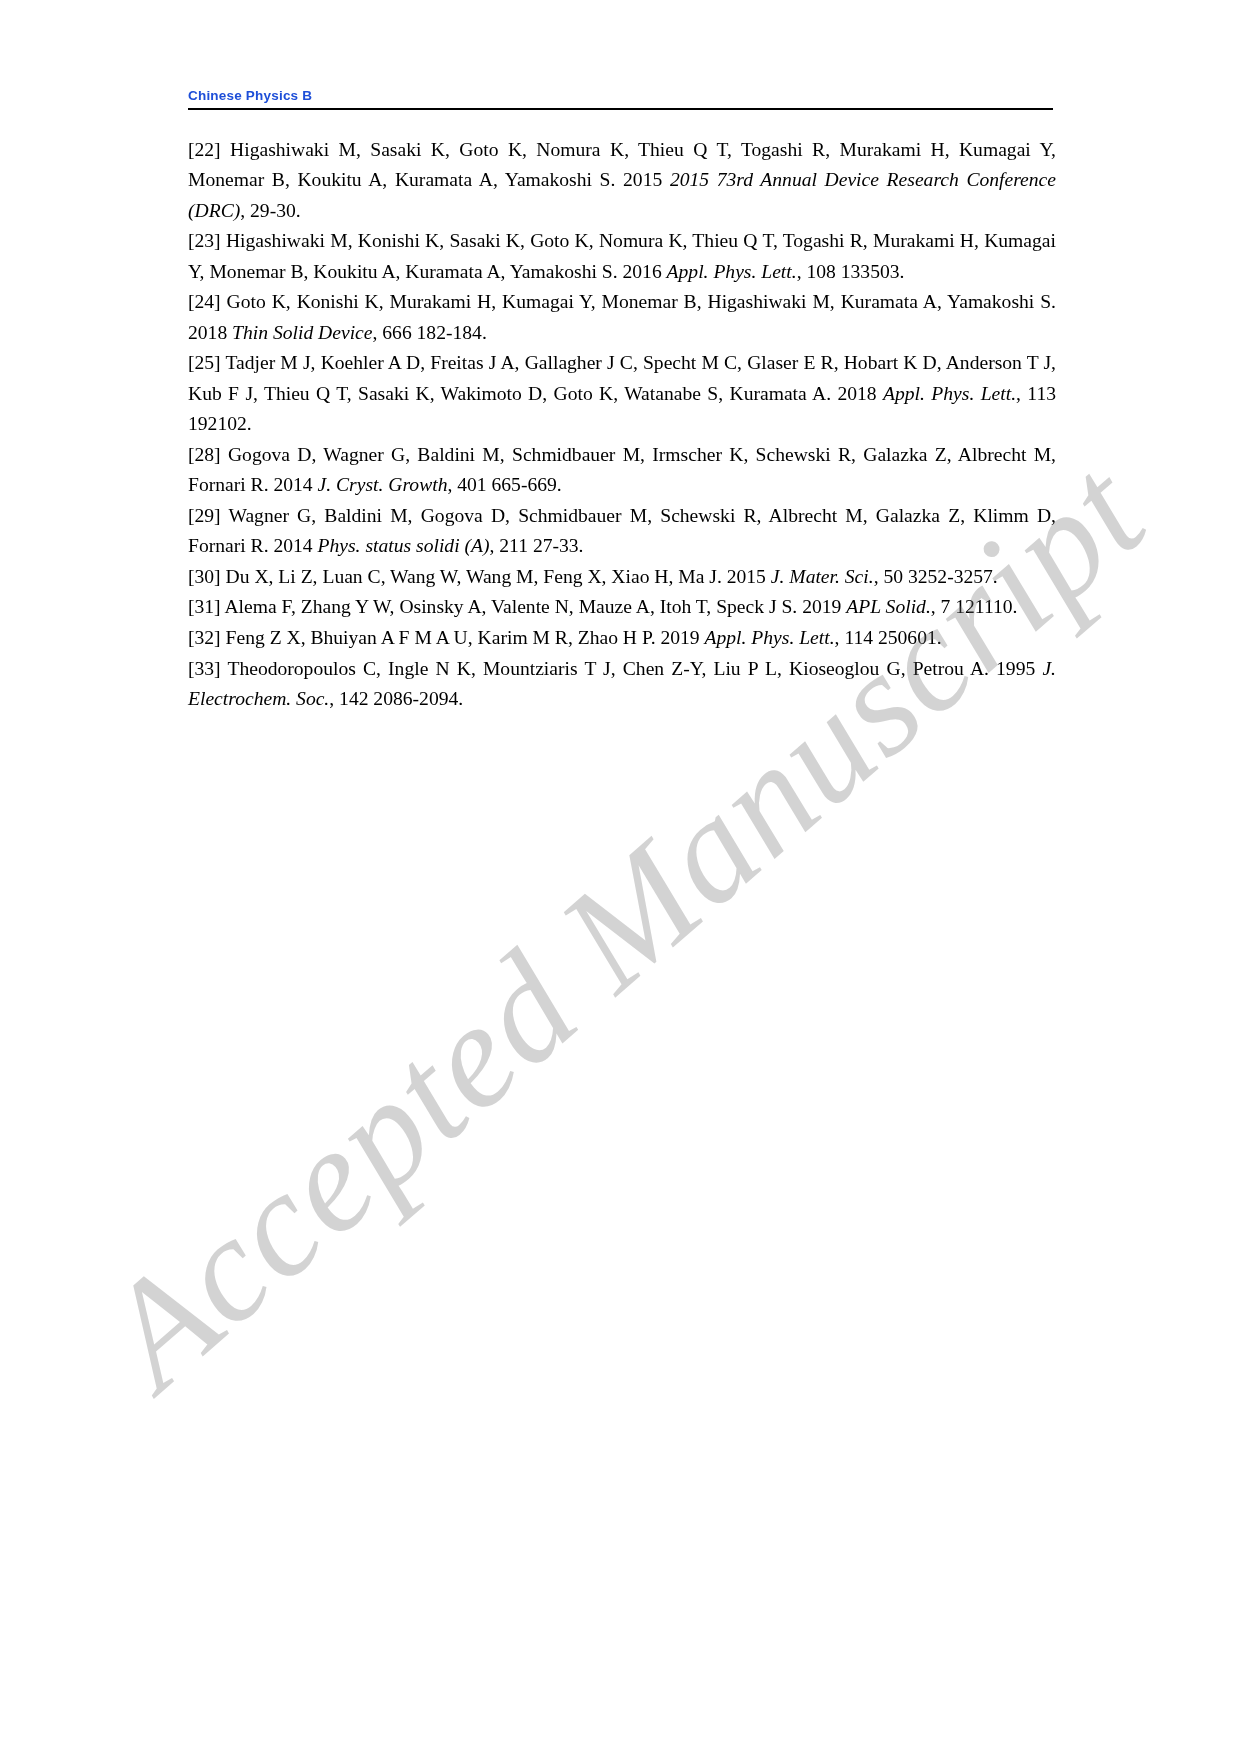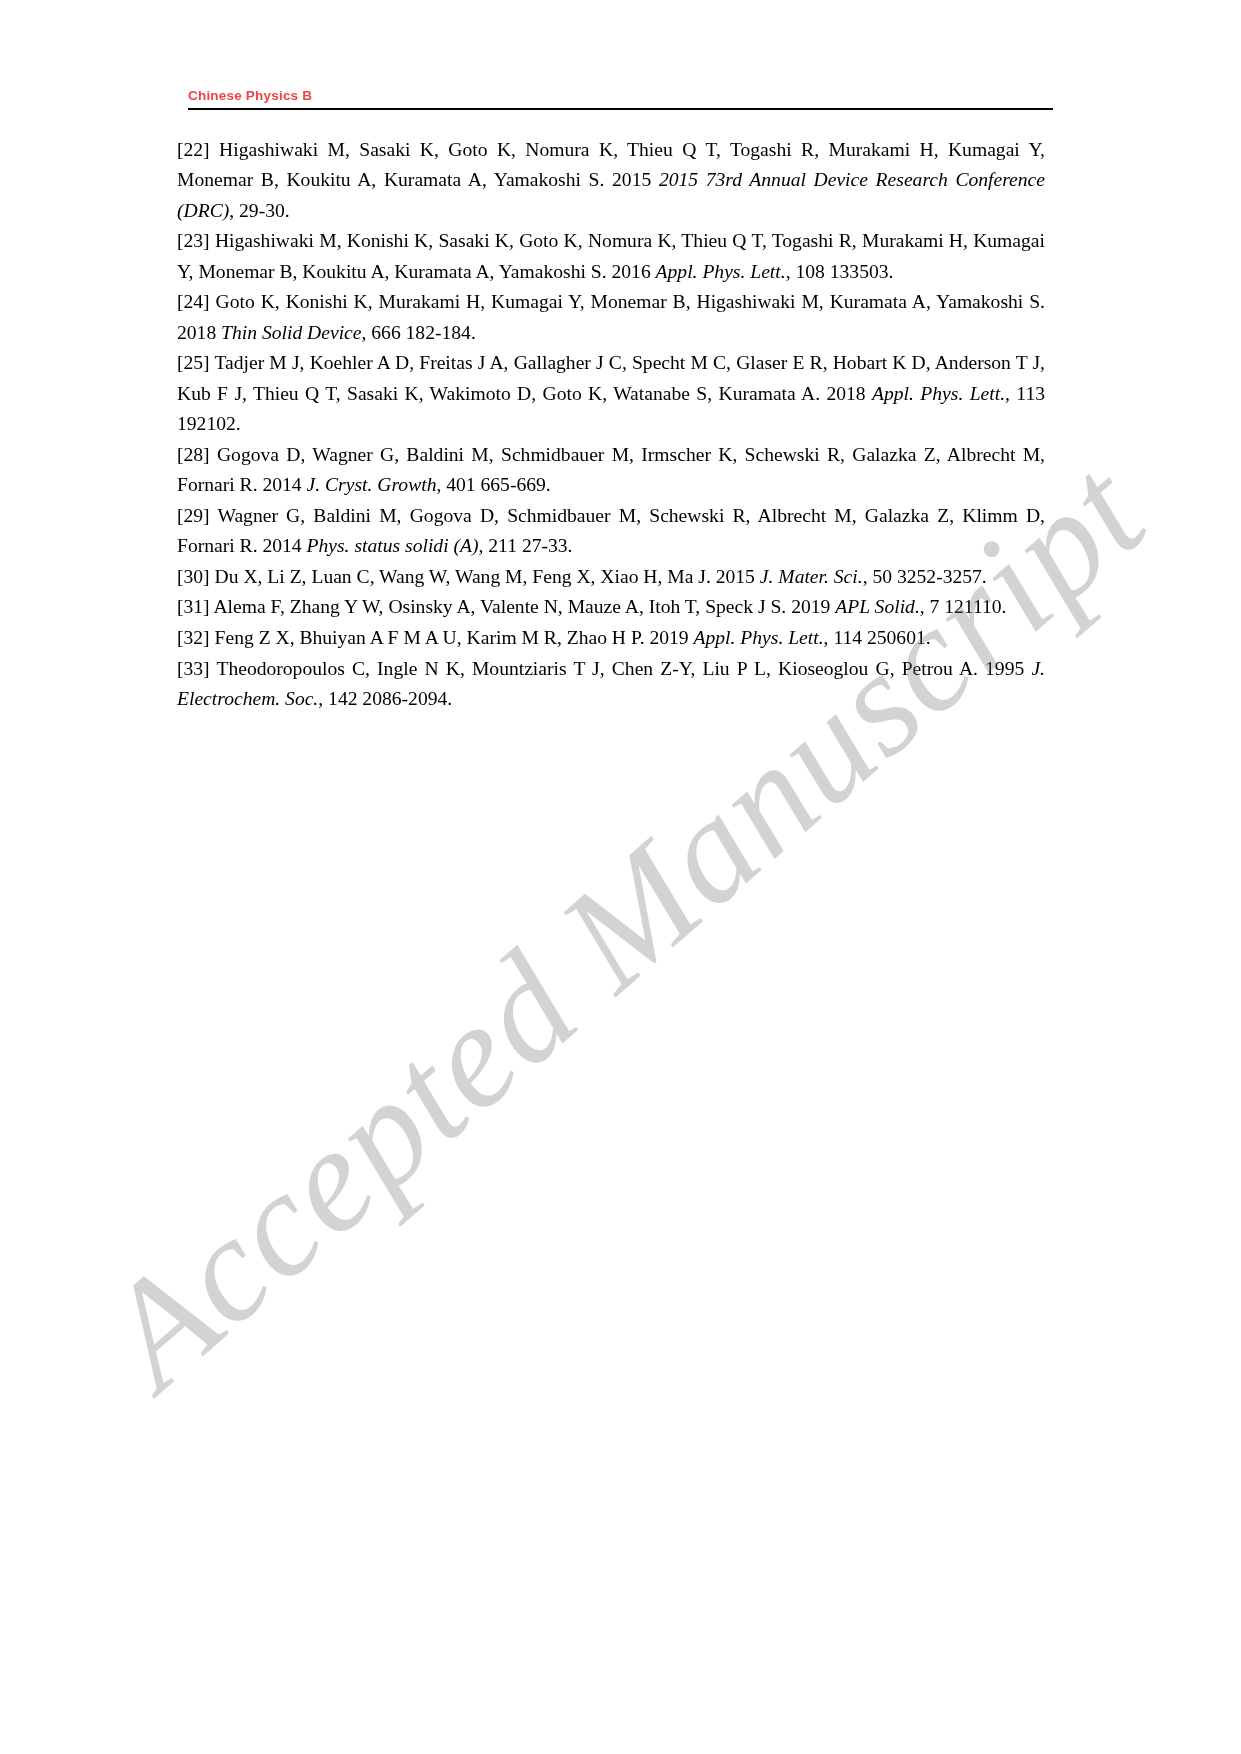--- a/index.html
+++ b/index.html
@@ -23,31 +23,31 @@
     position: absolute;
     left: 188px;
     top: 88px;
     width: 865px;
   }
   .header-title {
     font-family: "Liberation Sans", sans-serif;
     font-size: 13.5px;
     font-weight: bold;
     letter-spacing: 0.2px;
-    color: #ef4444;
+    color: #1d4ed8;
     margin: 0 0 5px 0;
   }
   .header-rule {
     height: 2.2px;
     background: #000;
     width: 100%;
   }
   .content {
     position: absolute;
-    left: 177px;
+    left: 188px;
     top: 135px;
     width: 868px;
   }
   .ref {
     font-size: 19.6px;
     line-height: 1.545;
     text-align: justify;
     text-justify: inter-word;
     margin: 0 0 0.5px 0;
     text-indent: 0;

